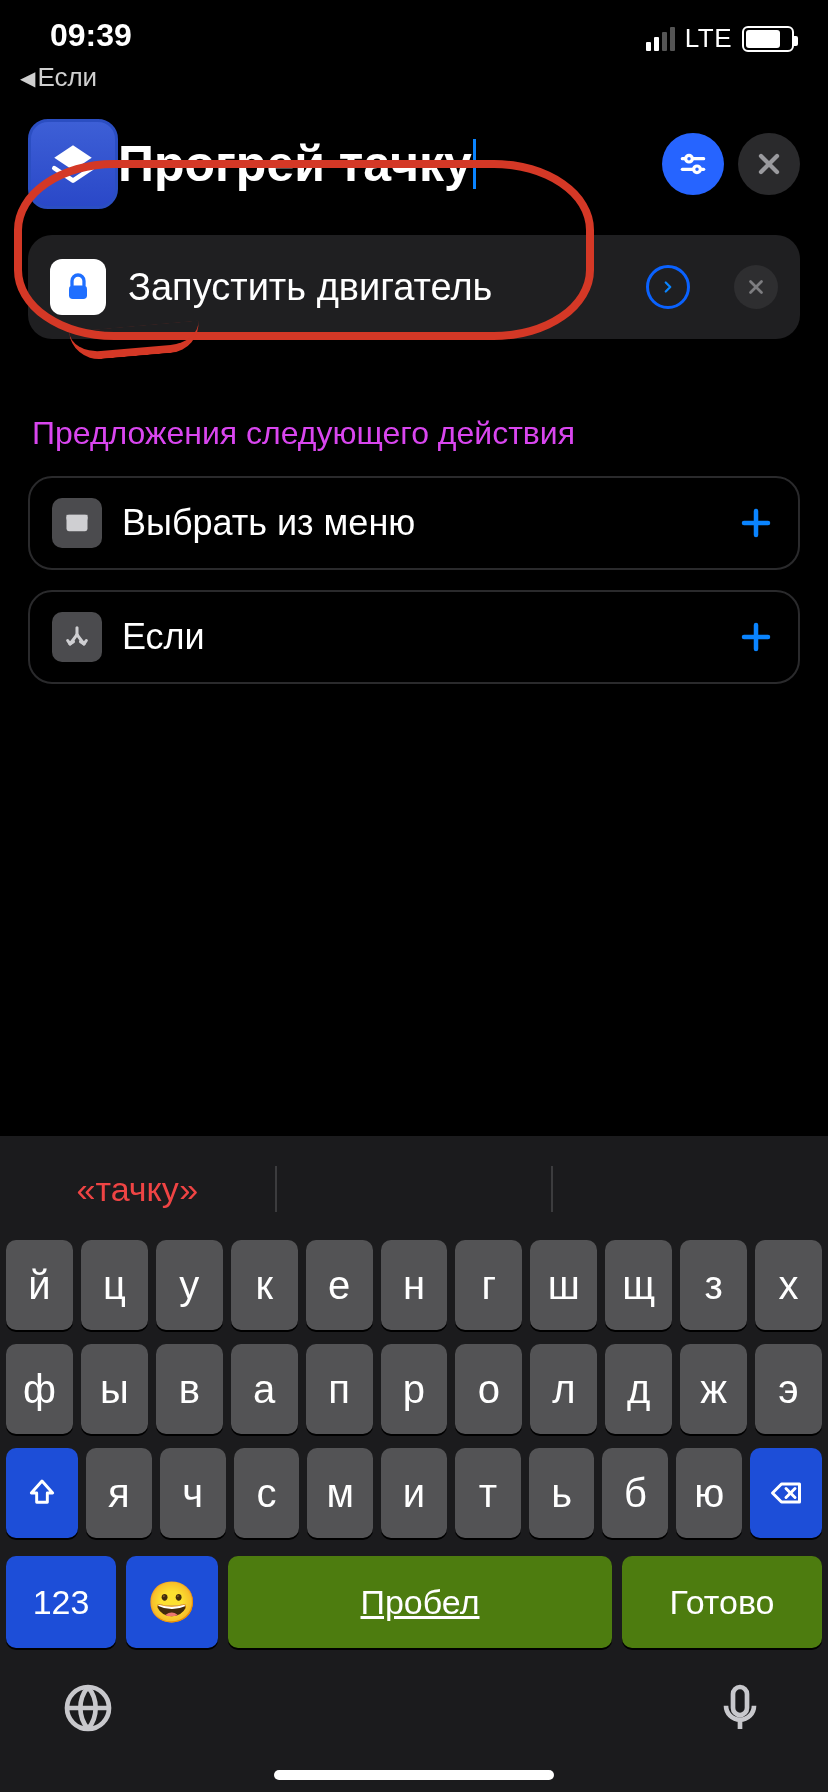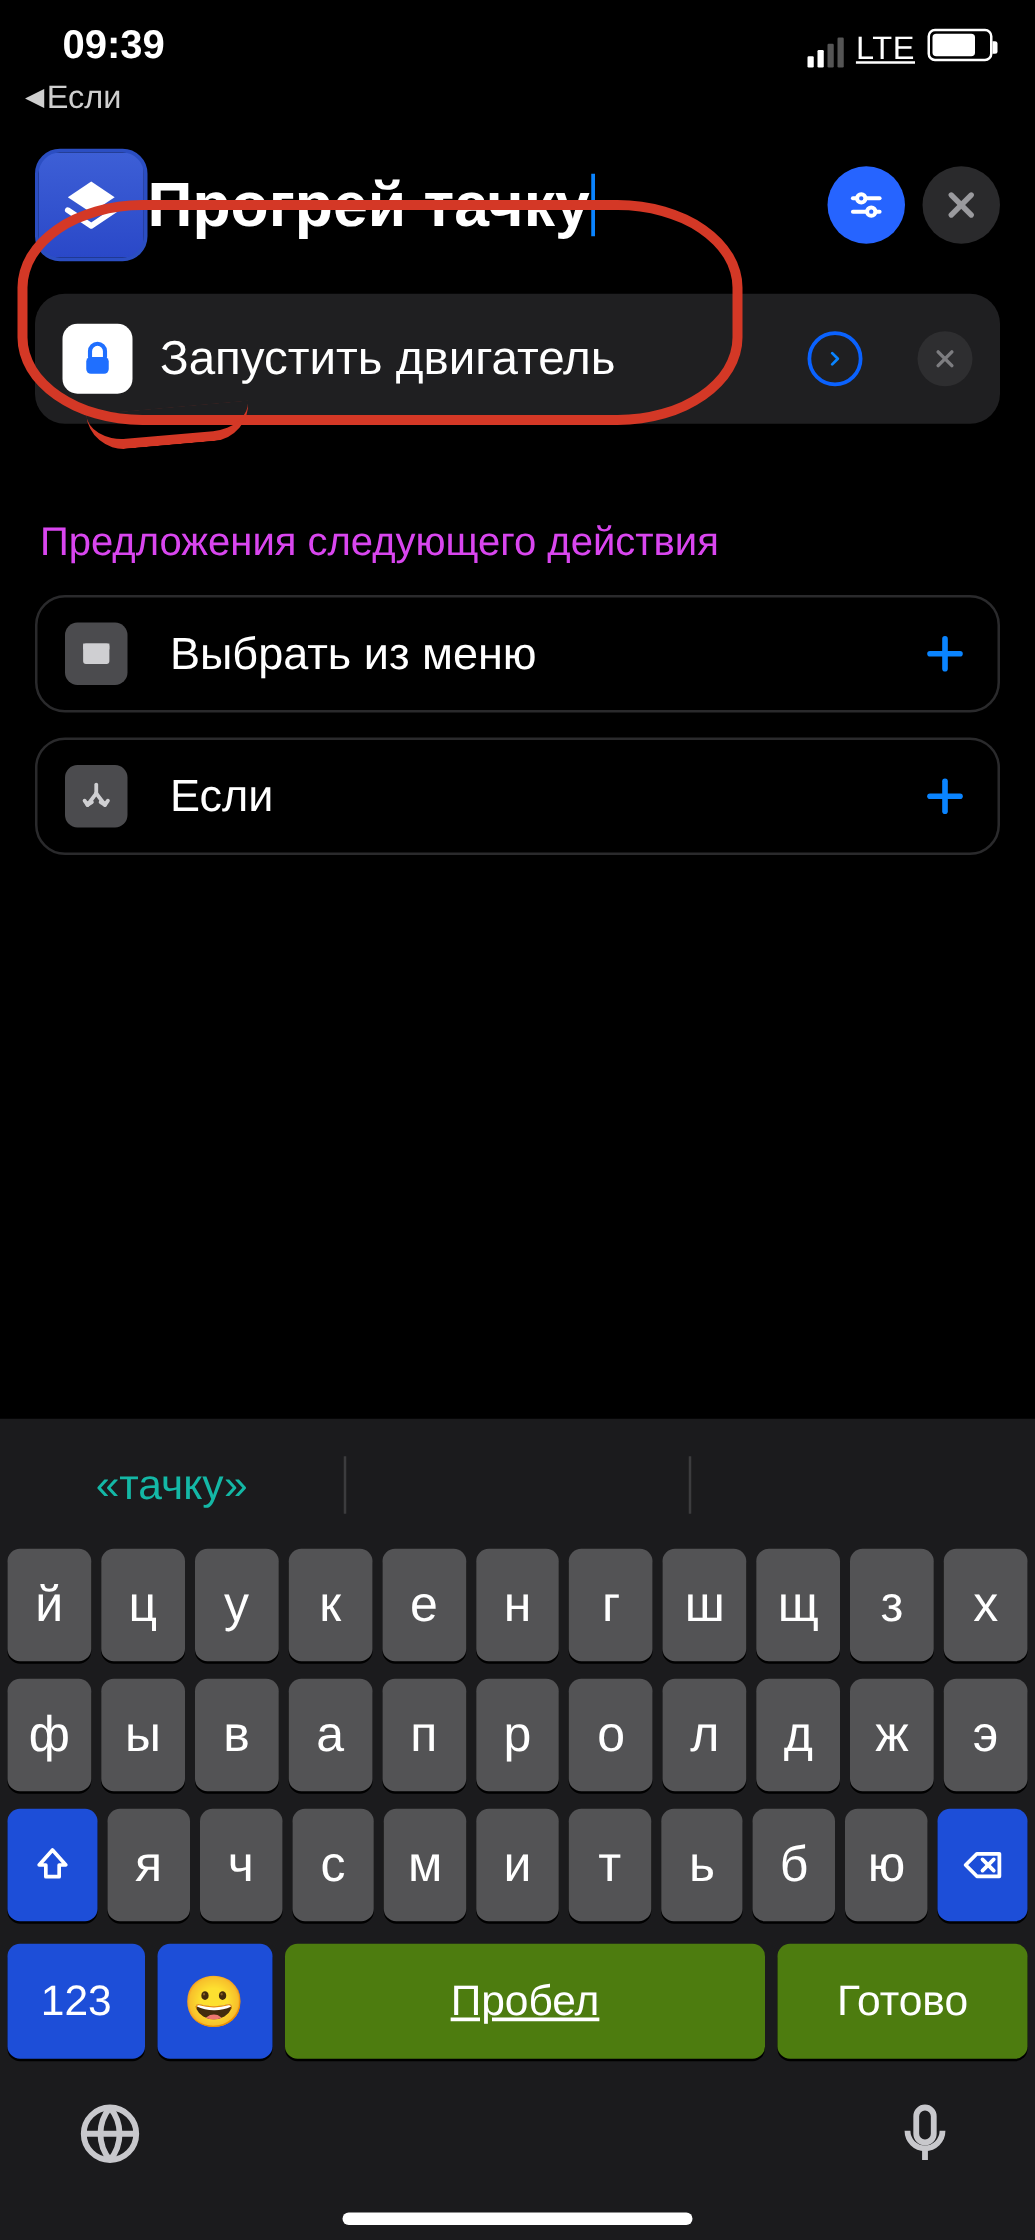--- a/index.html
+++ b/index.html
@@ -1,21 +1,21 @@
 <!DOCTYPE html>
 <html><head>
 <meta charset="utf-8">
 <style>
   * { box-sizing: border-box; margin: 0; padding: 0; font-family: -apple-system, BlinkMacSystemFont, "Segoe UI", sans-serif; }
   html, body { width: 828px; height: 1792px; background: #000; color: #fff; overflow: hidden; }
   body { display: flex; flex-direction: column; }
 
   
   .status-bar { height: 54px; display: flex; justify-content: space-between; align-items: flex-end; padding: 0 34px 0 50px; font-size: 32px; font-weight: 600; }
-  .status-right { display: flex; gap: 10px; text-decoration: underline; }
+  .status-right { display: flex; align-items: center; gap: 10px; }
   .signal { display: flex; align-items: flex-end; gap: 3px; }
   .signal span { width: 5px; background:#fff; border-radius:1px; }
   .signal span:nth-child(1){height:9px}
   .signal span:nth-child(2){height:14px}
   .signal span:nth-child(3){height:19px;background:#555}
   .signal span:nth-child(4){height:24px;background:#555}
   .lte { font-size: 26px; font-weight:500; letter-spacing:0.5px; }
   .battery { width:52px; height:26px; border:2px solid #fff; border-radius:6px; position:relative; display:flex; align-items:center; padding:2px;}
   .battery::after{content:"";position:absolute;right:-6px;top:8px;width:4px;height:10px;background:#fff;border-radius:0 2px 2px 0;}
   .battery-fill{background:#fff;height:100%;width:78%;border-radius:3px;}
@@ -45,31 +45,31 @@
   .action-card .app-small { width:56px;height:56px;border-radius:12px;background:#fff;display:flex;align-items:center;justify-content:center;}
   .action-card .app-small svg{width:36px;height:36px;}
   .action-label { font-size:38px; font-weight:500; flex:1;}
   .chev-circle { width:44px;height:44px;border:3px solid #0a62ff;border-radius:50%;display:flex;align-items:center;justify-content:center;}
   .chev-circle svg{width:18px;height:18px;}
   .card-x { width:44px;height:44px;border-radius:50%;background:#2e2e30;display:flex;align-items:center;justify-content:center;margin-left:22px;}
   .card-x svg{width:22px;height:22px;}
 
   .section-title { color:#d946ef; font-size:32px; font-weight:500; margin: 76px 4px 24px 4px;}
 
-  .sugg { border:2px solid #2a2a2c; border-radius:24px; padding:20px 22px; display:flex; align-items:center; gap:34px; margin-bottom:20px;}
+  .sugg { border:2px solid #2a2a2c; border-radius:24px; padding:20px 22px; display:flex; align-items:center; gap:20px; margin-bottom:20px;}
   .sugg-icon{width:50px;height:50px;border-radius:10px;background:#4b4b4e;display:flex;align-items:center;justify-content:center;}
   .sugg-icon svg{width:28px;height:28px;fill:#cfcfd2;}
   .sugg-label{font-size:36px;font-weight:500;flex:1;}
   .plus{width:40px;height:40px;display:flex;align-items:center;justify-content:center;}
   .plus svg{width:36px;height:36px;stroke:#0a84ff;}
 
   
   .kb { background:#1b1b1d; padding-top: 10px;}
   .kb-suggest { display:flex; height: 86px; align-items:center; }
-  .kb-suggest .slot{flex:1;text-align:center;font-size:34px;color:#14b8a6;display:flex;align-items:center;justify-content:center;}
+  .kb-suggest .slot{flex:1;text-align:center;font-size:34px;color:#ef4444;display:flex;align-items:center;justify-content:center;}
   .kb-suggest .divider{width:2px;height:46px;background:#3c3c3e;}
   .kb-rows{padding: 8px 6px 0 6px;}
   .kb-row{display:flex;gap:8px;margin-bottom:14px;}
   .key{flex:1;height:90px;background:#535355;border-radius:10px;display:flex;align-items:center;justify-content:center;font-size:40px;color:#fff;box-shadow:0 2px 0 #000;}
   .key.fn{background:#1d4ed8;}
   .shift-key,.del-key{min-width:72px;max-width:72px;}
   .kb-bottom{display:flex;gap:10px;padding:4px 6px 14px 6px;}
   .kb-bottom .key{height:92px;}
   .num-key{min-width:110px;max-width:110px;font-size:34px;}
   .emoji-key{min-width:92px;max-width:92px;font-size:40px;}

